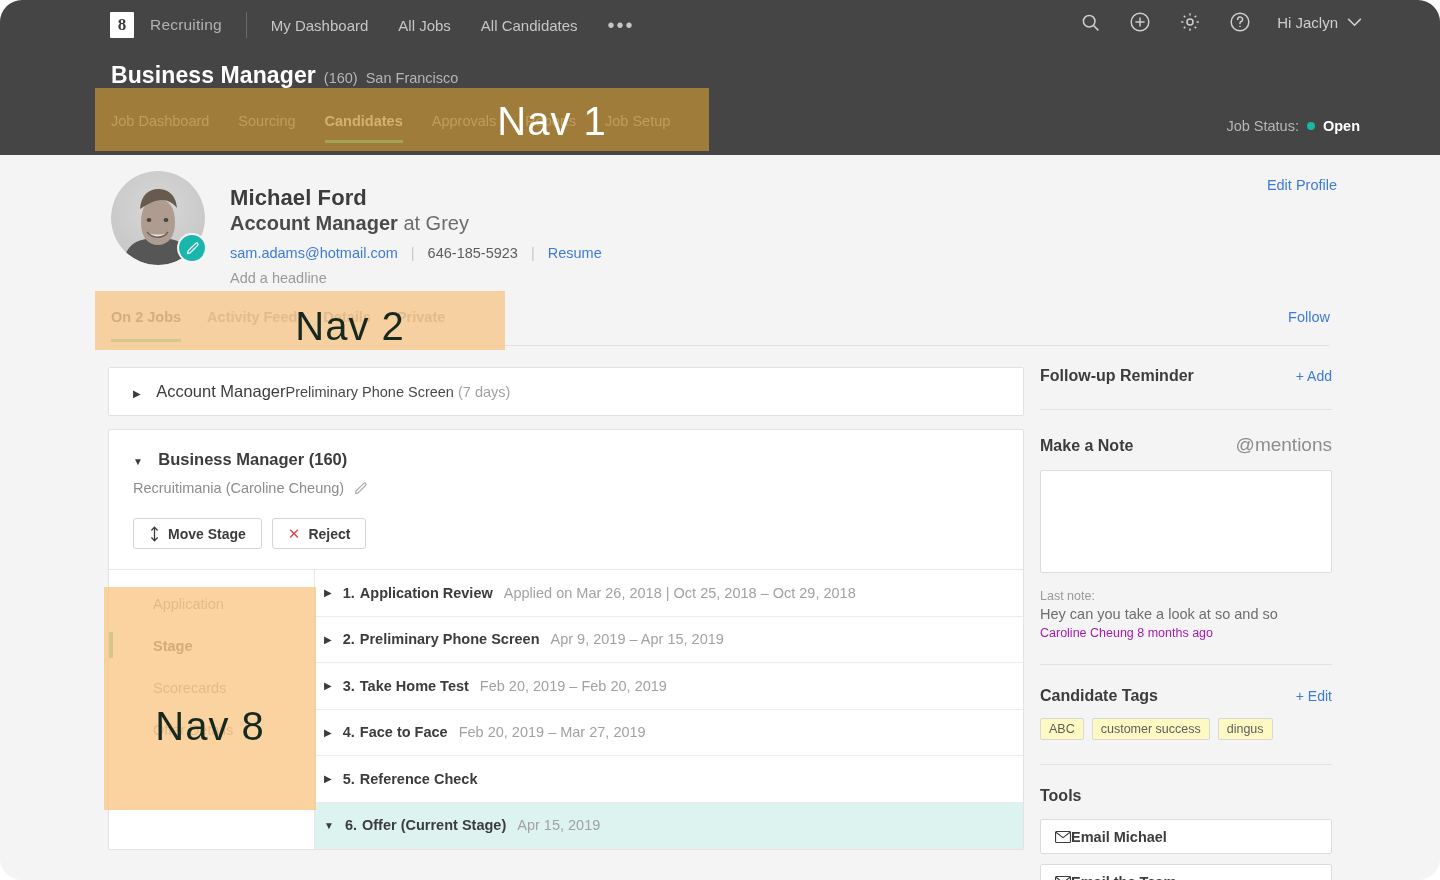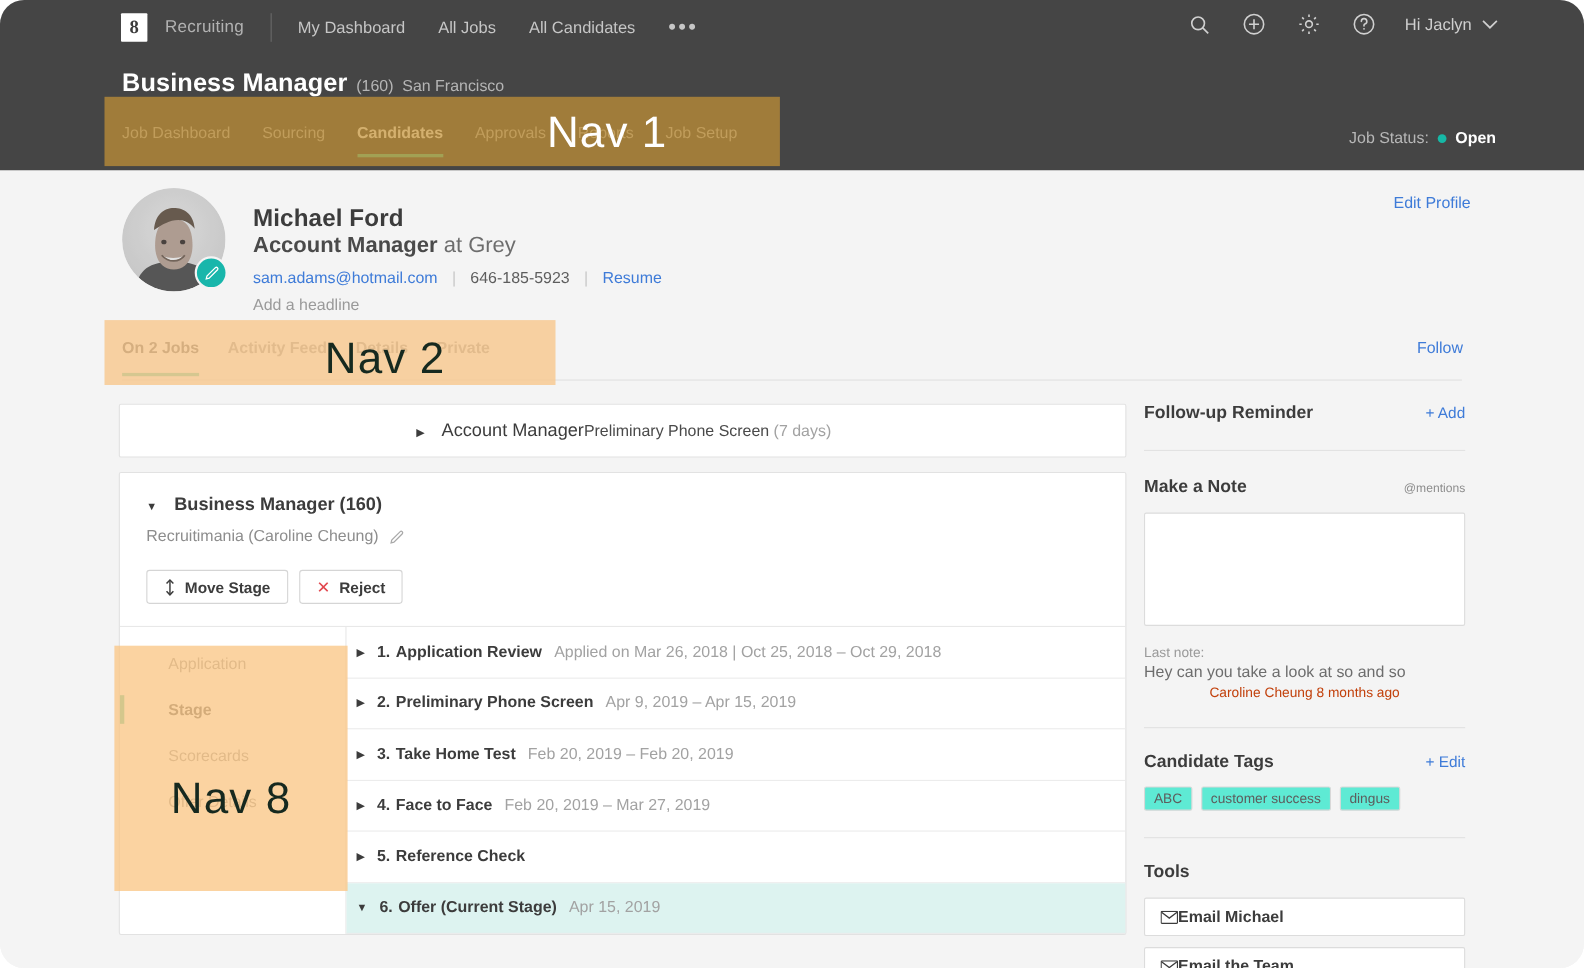--- a/index.html
+++ b/index.html
@@ -111,21 +111,21 @@
   .ctabs { position: absolute; left: 111px; top: 14px; display: flex; gap: 26px; }
   .ctab { font-size: 14.5px; color: #8b8b8b; padding-bottom: 14px; cursor: pointer; white-space: nowrap; font-weight: bold; }
   .ctab.active { color: #4a4a4a; font-weight: bold; border-bottom: 3px solid #4ec9a0; }
   .follow { position: absolute; right: 110px; top: 14px; font-size: 14.5px; color: #3e7bd8; cursor: pointer; }
 
   
   .main { position: absolute; left: 108px; top: 212px; width: 916px; }
   .card {
     background: #ffffff; border: 1px solid #e2e2e2; border-radius: 2px;
   }
-  .card.row1 { height: 49px; display: flex; align-items: center; padding: 0 22px 0 24px; justify-content: center; }
+  .card.row1 { height: 49px; display: flex; align-items: center; padding: 0 22px 0 24px; justify-content: flex-start; }
   .tri { display: inline-block; color: #3c3c3c; font-size: 10px; margin-right: 11px; }
   .jobname { font-size: 16.5px; color: #3c3c3c; }
   .stage-right { font-size: 14.5px; color: #4a4a4a; }
   .stage-right .days { color: #a2a2a2; }
 
   .card.row2 { margin-top: 13px; padding: 20px 0 0 0; }
   .r2-head { padding: 0 24px; }
   .r2-title { font-size: 16.5px; font-weight: bold; color: #3c3c3c; }
   .r2-sub { margin-top: 11px; font-size: 14.5px; color: #8d8d8d; display: flex; align-items: center; gap: 9px; }
   .btnrow { margin-top: 22px; padding: 0 24px 20px 24px; display: flex; gap: 10px; }
@@ -152,35 +152,35 @@
   .stage-row .num { font-weight: bold; color: #3c3c3c; margin-right: 5px; }
   .stage-row .nm { font-weight: bold; color: #3c3c3c; }
   .stage-row .dt { color: #a2a2a2; margin-left: 11px; }
   .stage-row.current { background: #ddf3f0; }
 
   
   .side { position: absolute; right: 108px; top: 212px; width: 292px; }
   .side-sec-head { display: flex; align-items: baseline; justify-content: space-between; }
   .side-title { font-size: 16px; font-weight: bold; color: #3c3c3c; }
   .side-act { font-size: 14px; color: #3e7bd8; cursor: pointer; }
-  .side-muted { font-size: 11px; color: #8d8d8d; }
+  .side-muted { font-size: 19px; color: #8d8d8d; }
   .hr { height: 1px; background: #e2e2e2; margin: 24px 0 0 0; }
   .note-box {
     margin-top: 14px; height: 103px; background: #ffffff;
     border: 1px solid #dcdcdc; border-radius: 2px; width: 100%;
     resize: none; outline: none; padding: 8px; font-size: 14px;
     font-family: "Liberation Sans", sans-serif; color: #4a4a4a;
   }
   .lastnote { margin-top: 12px; }
   .lastnote .l1 { font-size: 12.5px; color: #9a9a9a; }
   .lastnote .l2 { font-size: 14.5px; color: #6d6d6d; margin-top: 3px; }
-  .lastnote .l3 { font-size: 12.5px; color: #c2410c; margin-top: 4px; text-align: center; }
+  .lastnote .l3 { font-size: 12.5px; color: #a21caf; margin-top: 4px; }
   .tags { margin-top: 13px; display: flex; gap: 8px; flex-wrap: wrap; }
   .tag {
-    border: 1px solid #d8d8d8; background: #5eead4; border-radius: 2px;
+    border: 1px solid #d8d8d8; background: #fef9c3; border-radius: 2px;
     padding: 3px 8px; font-size: 12.5px; color: #5d5d5d; cursor: pointer;
   }
   .tool-btn {
     margin-top: 10px; height: 35px; background: #fff; border: 1px solid #dcdcdc;
     border-radius: 2px; display: flex; align-items: center; 
     padding-left: 14px; font-size: 14.5px; font-weight: bold; color: #3c3c3c; cursor: pointer;
   }
 
   
   .ovl { position: absolute; display: flex; align-items: center; justify-content: center; pointer-events: none; }

